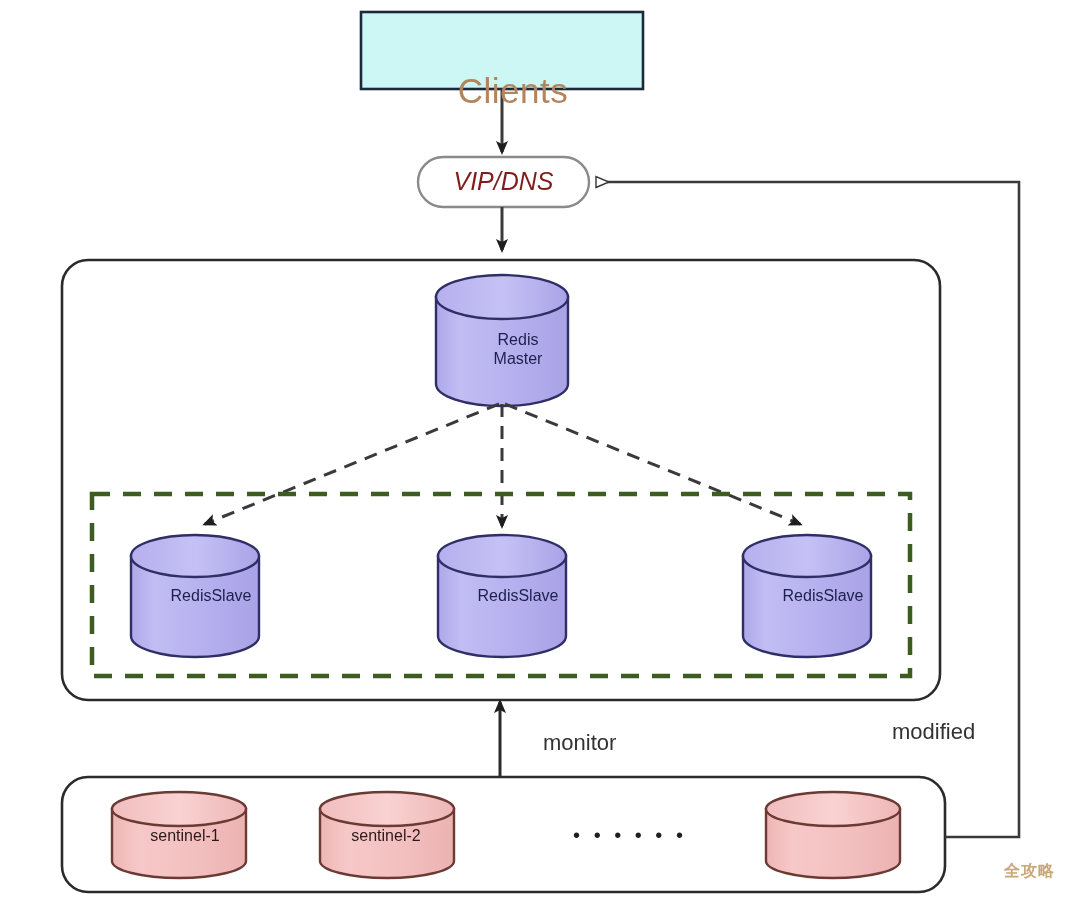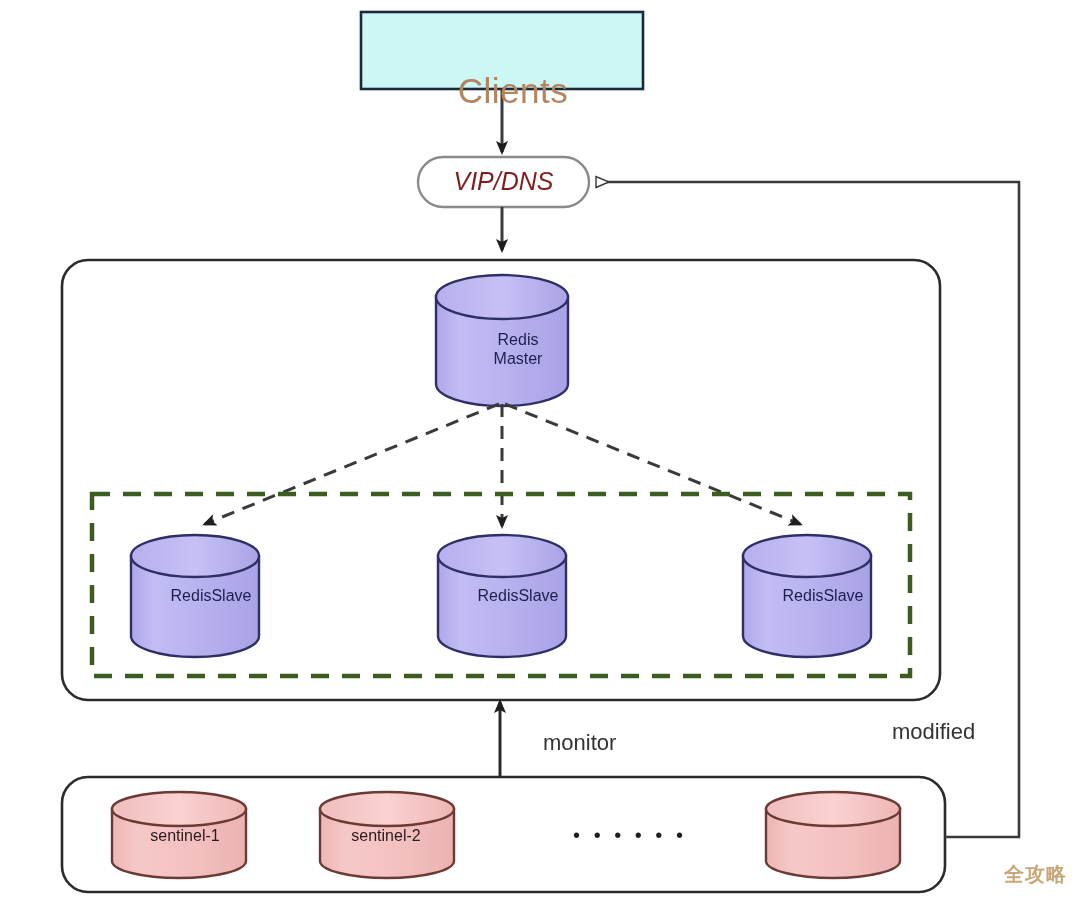--- a/index.html
+++ b/index.html
@@ -76,21 +76,21 @@
     pointer-events: none;
     white-space: nowrap;
   }
   .edge-label.monitor { left: 511px; top: 730px; margin-left: 32px; }
   .edge-label.modified { left: 892px; top: 719px; }
 
   .watermark {
     position: absolute;
     left: 1004px;
     top: 861px;
-    font-size: 20px;
+    font-size: 16px;
     font-weight: bold;
     color: #c8a878;
     letter-spacing: 1px;
     pointer-events: none;
     font-family: "DejaVu Sans", sans-serif;
   }
 </style>
 </head>
 <body>
 

